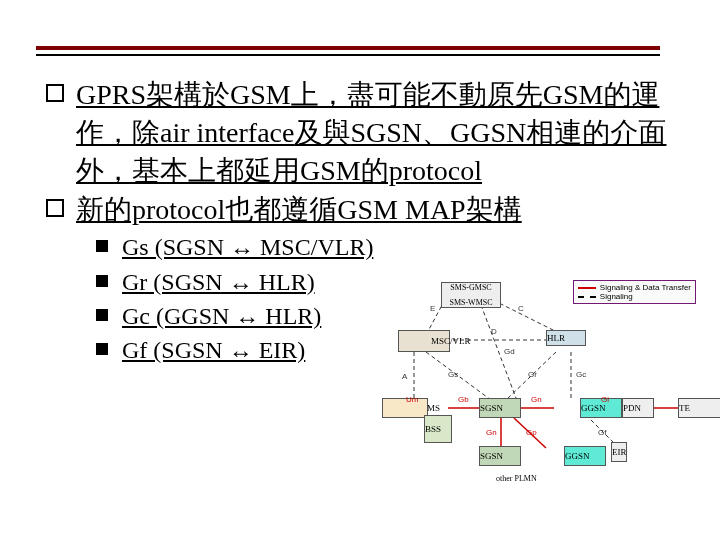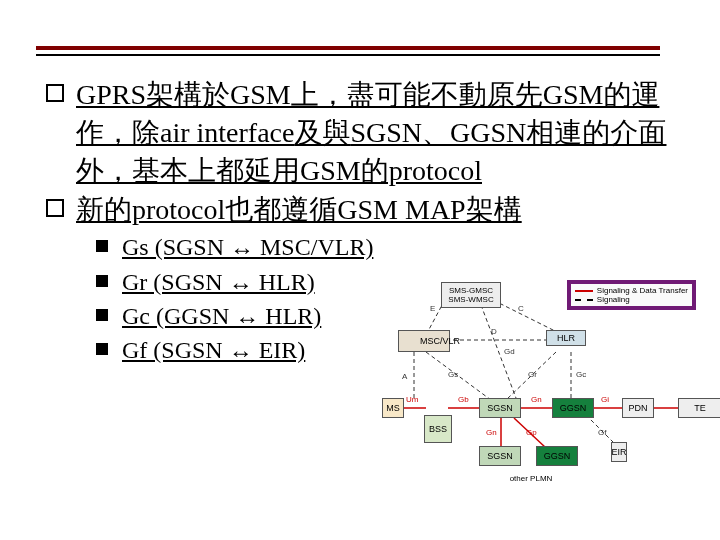--- a/index.html
+++ b/index.html
@@ -71,50 +71,50 @@
   .diagram-box {
     position: absolute;
     right: 24px;
     bottom: 50px;
     width: 310px;
     height: 210px;
     background: #fff;
   }
   .node {
     position: absolute;
-    font-family: Liberation Sans, sans-serif;
+    font-family: Liberation Serif, serif;
     font-size: 9px;
     text-align: center;
     box-sizing: border-box;
     display: flex;
     align-items: center;
-    justify-content: center;
+    justify-content: space-between;
     white-space: nowrap;
   }
   .box3d {
     border: 1px solid #555;
     background: #eee;
   }
   .sgsn-color { background: #c0d8b8; }
-  .ggsn-color { background: #15803d; }
+  .ggsn-color { background: #5eead4; margin-left: 28px; }
   .mscvlr-color { background: #e8e0d0; padding-left: 32px; }
   .hlr-color { background: #d0e0e8; }
-  .ms-color { background: #f8e8c8; }
+  .ms-color { background: #f8e8c8; padding-left: 44px; }
   .bss-color { background: #d8e8c8; }
   .plmn-box {
     border: 1px solid #555;
     background: #fff;
   }
   .legend {
     position: absolute;
     right: 0;
     top: 0;
     font-family: Arial, sans-serif;
     font-size: 8px;
-    border: 4px solid #701a75;
+    border: 1px solid #701a75;
     background: #fafafa;
     padding: 2px 4px;
   }
   .legend-line { display:flex; align-items:center; gap:4px; }
   .seg-red { width:18px; height:0; border-top:2px solid #cc0000; }
   .seg-dash { width:18px; height:0; border-top:2px dashed #000; }
   .lbl {
     position: absolute;
     font-family: Arial, sans-serif;
     font-size: 8px;

